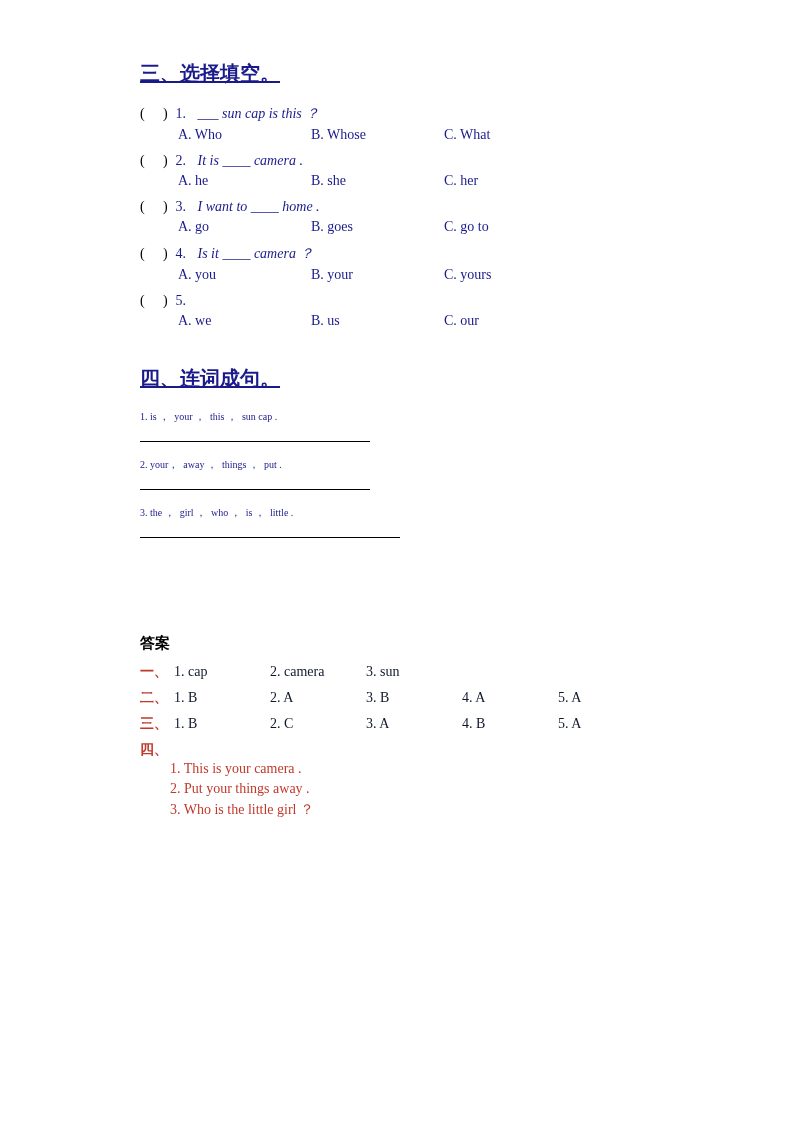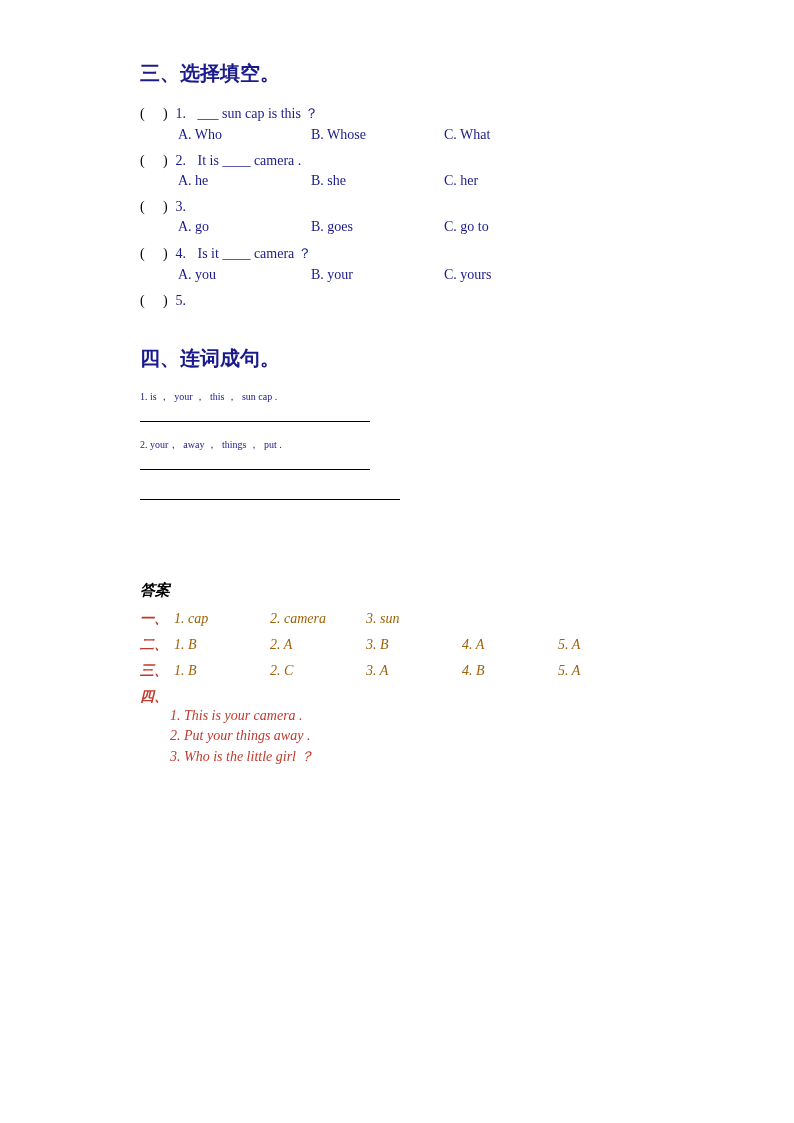--- a/index.html
+++ b/index.html
@@ -14,20 +14,21 @@
       color: #000;
       width: 794px;
       min-height: 1123px;
       padding: 60px 120px 60px 140px;
     }
     .section-title {
       font-size: 20px;
       font-weight: bold;
       color: #1a1a8c;
       margin-bottom: 18px;
+      text-decoration: underline;
     }
     .question-block {
       margin-bottom: 10px;
     }
     .question-row {
       display: flex;
       align-items: baseline;
       margin-bottom: 4px;
       color: #1a1a8c;
       font-size: 14px;
@@ -35,20 +36,21 @@
     .paren {
       color: #000;
       min-width: 16px;
       display: inline-block;
     }
     .q-num {
       min-width: 22px;
     }
     .q-text {
       flex: 1;
+      font-style: italic;
     }
     .options-row {
       display: flex;
       gap: 53px;
       padding-left: 38px;
       margin-bottom: 8px;
       color: #1a1a8c;
       font-size: 14px;
     }
     .option {
@@ -68,22 +70,21 @@
       height: 14px;
       margin: 2px 0 16px 0;
     }
     .answer-line-long {
       border-bottom: 1px solid #000;
       width: 260px;
       height: 14px;
       margin: 2px 0 16px 0;
     }
     .answers-section {
-      margin-top: 5px;
-      font-style: italic;
+      margin-top: 20px;
     }
     .answers-title {
       font-size: 15px;
       font-weight: bold;
       margin-bottom: 10px;
     }
     .answer-row {
       display: flex;
       align-items: baseline;
       margin-bottom: 8px;
@@ -91,21 +92,21 @@
       gap: 6px;
       flex-wrap: wrap;
     }
     .ans-label {
       color: #c0392b;
       font-weight: bold;
       min-width: 26px;
     }
     .ans-item {
       min-width: 90px;
-      color: #a16207;
+      color: #0f172a;
     }
     .four-ans {
       color: #c0392b;
       font-size: 14px;
       margin-bottom: 4px;
       display: flex;
       align-items: flex-end;
       gap: 4px;
     }
   </style>
@@ -141,20 +142,21 @@
       <span class="option">B. she</span>
       <span class="option">C. her</span>
     </div>
   </div>
 
   <div class="question-block">
     <div class="question-row">
       <span class="paren">(</span>
       <span class="paren">&nbsp;&nbsp;)</span>
       <span class="q-num">&nbsp;3.</span>
+      <span class="q-text">&nbsp;I want to ____ home .</span>
     </div>
     <div class="options-row">
       <span class="option">A. go</span>
       <span class="option">B. goes</span>
       <span class="option">C. go to</span>
     </div>
   </div>
 
   <div class="question-block">
     <div class="question-row">
@@ -169,36 +171,44 @@
       <span class="option">C. yours</span>
     </div>
   </div>
 
   <div class="question-block">
     <div class="question-row">
       <span class="paren">(</span>
       <span class="paren">&nbsp;&nbsp;)</span>
       <span class="q-num">&nbsp;5.</span>
     </div>
+    <div class="options-row">
+      <span class="option">A. we</span>
+      <span class="option">B. us</span>
+      <span class="option">C. our</span>
+    </div>
   </div>
 </div>
 
 <div class="section-four">
   <div class="section-title">四、连词成句。</div>
 
   <div class="word-arrange">
     <span>1. is ，&nbsp; your ，&nbsp; this ，&nbsp; sun cap .</span>
   </div>
   <div class="answer-line"></div>
 
   <div class="word-arrange">
     <span>2. your，&nbsp; away ，&nbsp; things ，&nbsp; put .</span>
   </div>
   <div class="answer-line"></div>
 
+  <div class="word-arrange">
+    <span>3. the ，&nbsp; girl ，&nbsp; who ，&nbsp; is ，&nbsp; little .</span>
+  </div>
   <div class="answer-line-long"></div>
 </div>
 
 <div style="height:60px;"></div>
 
 <div class="answers-section">
   <div class="answers-title">答案</div>
 
   <div class="answer-row">
     <span class="ans-label">一、</span>

